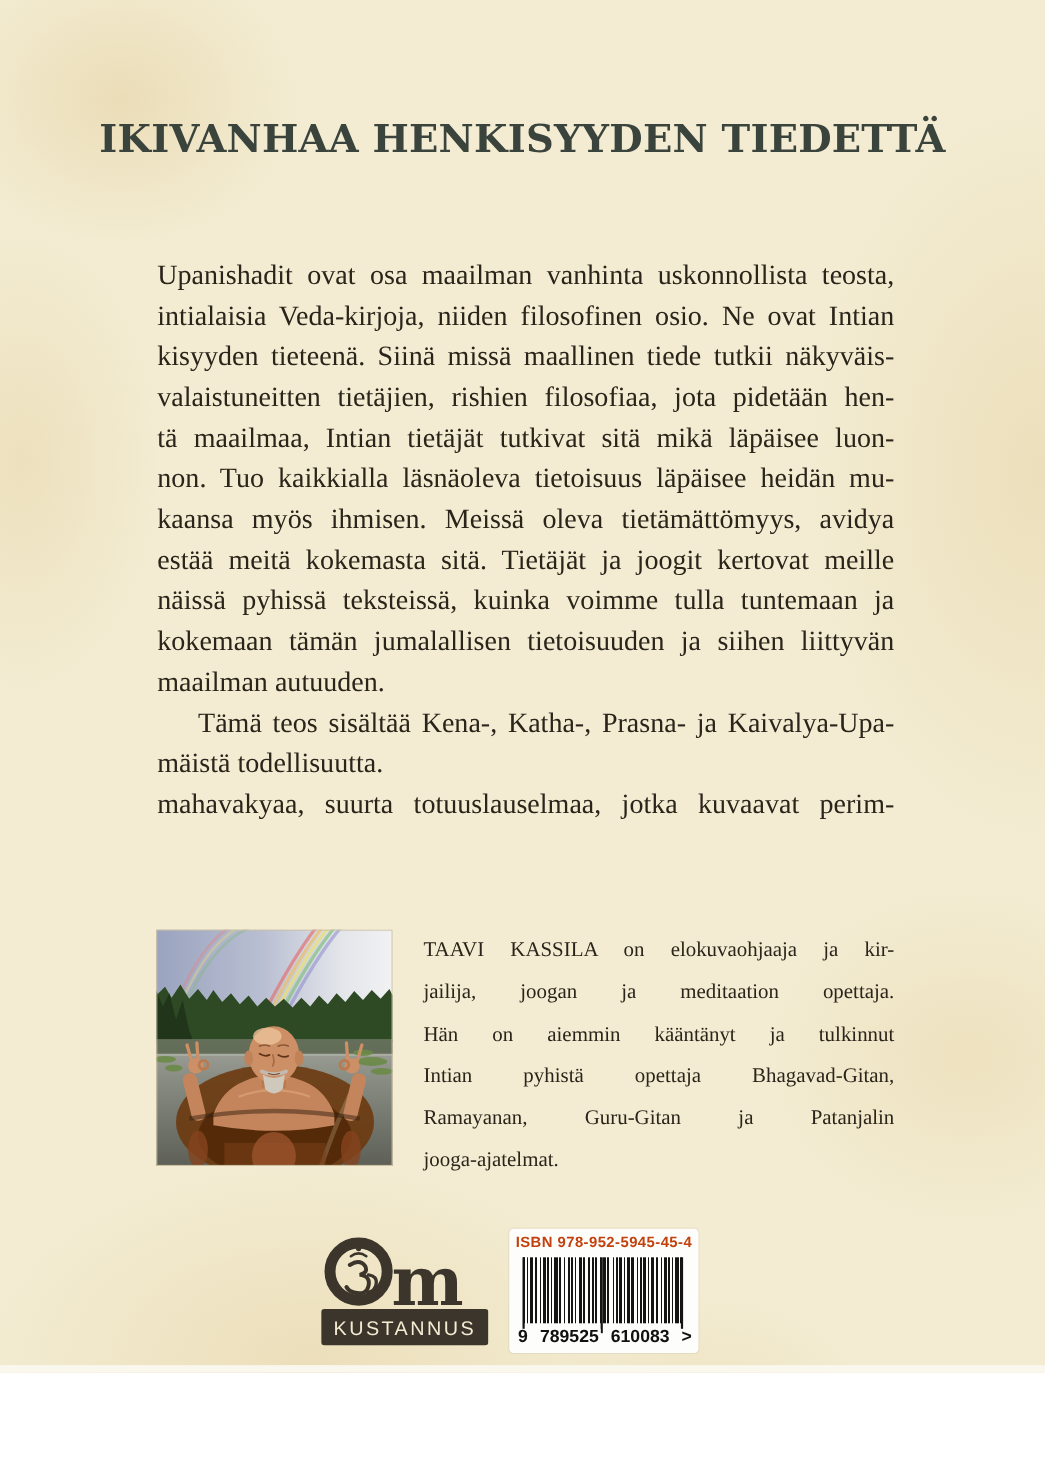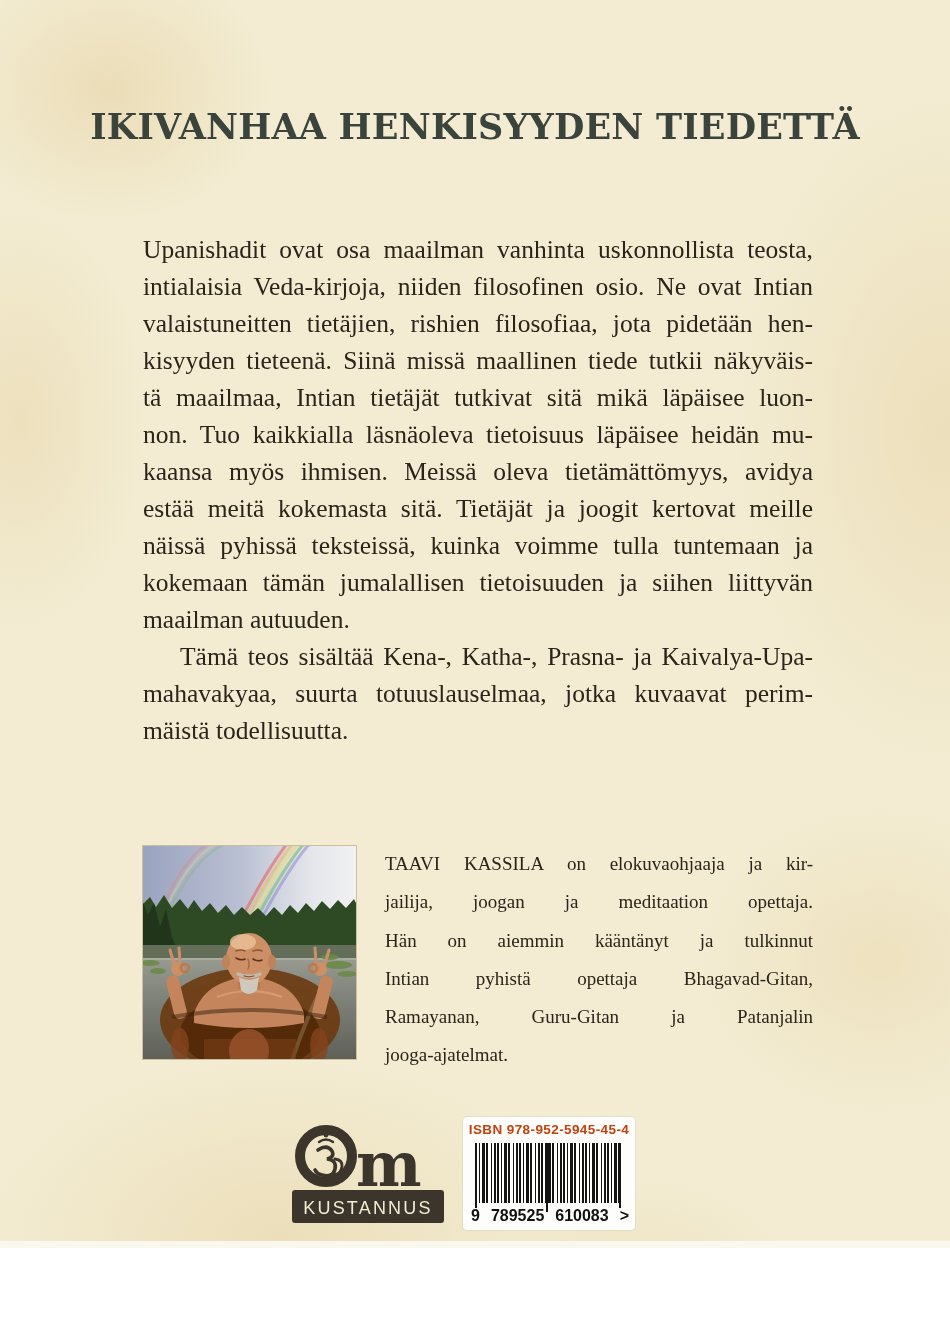--- a/index.html
+++ b/index.html
@@ -72,32 +72,32 @@
 </head>
 <body>
 
 <div class="page">
 
   <div class="title">IKIVANHAA HENKISYYDEN TIEDETTÄ</div>
 
   <div class="synopsis">
     <div class="jl">Upanishadit ovat osa maailman vanhinta uskonnollista teosta,</div>
     <div class="jl">intialaisia Veda-kirjoja, niiden filosofinen osio. Ne ovat Intian</div>
+    <div class="jl">kisyyden tieteenä. Siinä missä maallinen tiede tutkii näkyväis-</div>
     <div class="jl">valaistuneitten tietäjien, rishien filosofiaa, jota pidetään hen-</div>
-    <div class="jl">kisyyden tieteenä. Siinä missä maallinen tiede tutkii näkyväis-</div>
     <div class="jl">tä maailmaa, Intian tietäjät tutkivat sitä mikä läpäisee luon-</div>
     <div class="jl">non. Tuo kaikkialla läsnäoleva tietoisuus läpäisee heidän mu-</div>
     <div class="jl">kaansa myös ihmisen. Meissä oleva tietämättömyys, avidya</div>
     <div class="jl">estää meitä kokemasta sitä. Tietäjät ja joogit kertovat meille</div>
     <div class="jl">näissä pyhissä teksteissä, kuinka voimme tulla tuntemaan ja</div>
     <div class="jl">kokemaan tämän jumalallisen tietoisuuden ja siihen liittyvän</div>
     <div class="jl last">maailman autuuden.</div>
     <div class="jl indent">Tämä teos sisältää Kena-, Katha-, Prasna- ja Kaivalya-Upa-</div>
+    <div class="jl last">mäistä todellisuutta.</div>
     <div class="jl">mahavakyaa, suurta totuuslauselmaa, jotka kuvaavat perim-</div>
-    <div class="jl last">mäistä todellisuutta.</div>
   </div>
 
   <svg class="photo" viewBox="0 0 215 215" xmlns="http://www.w3.org/2000/svg">
     <defs>
       <linearGradient id="sky" x1="0" y1="0" x2="1" y2="0">
         <stop offset="0" stop-color="#9aa3bf"></stop>
         <stop offset="0.45" stop-color="#b9bfd2"></stop>
         <stop offset="0.78" stop-color="#e3e5ea"></stop>
         <stop offset="1" stop-color="#f2f2f3"></stop>
       </linearGradient>

